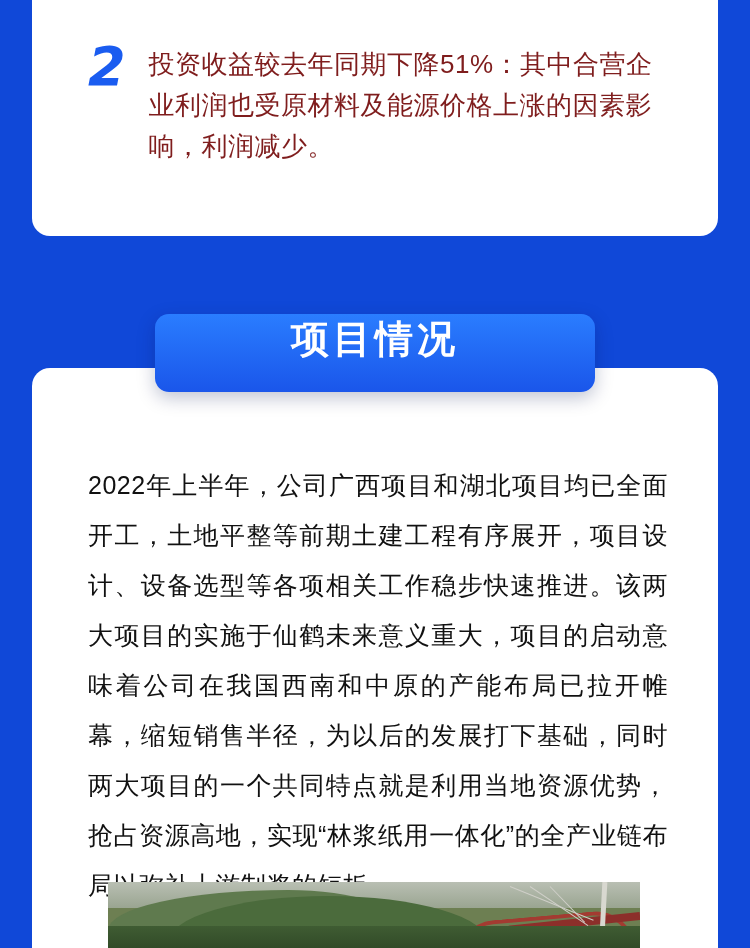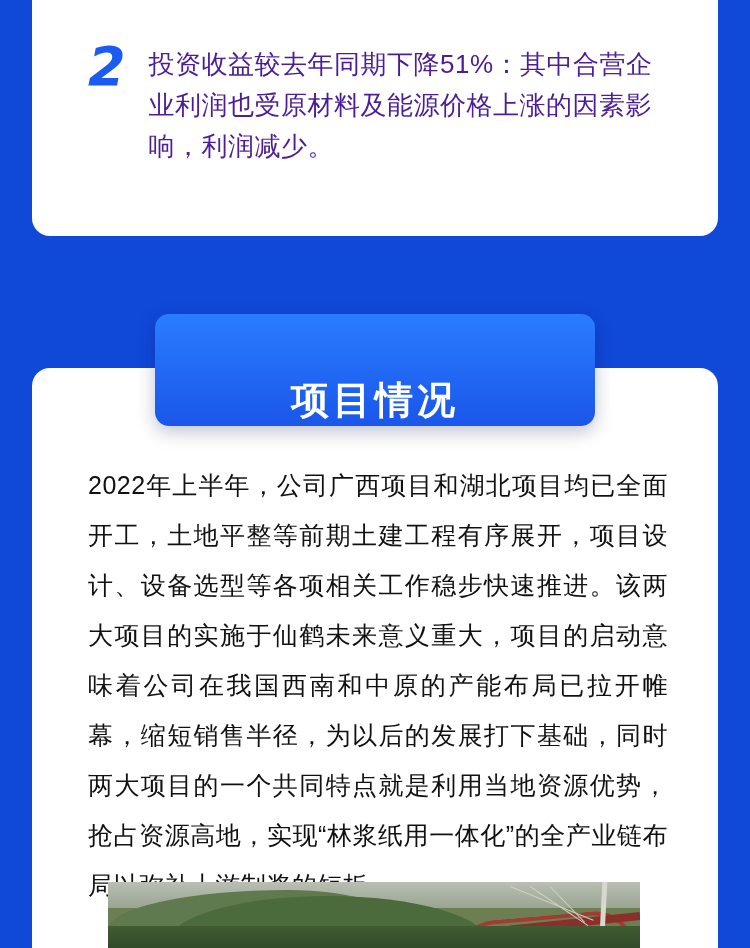--- a/index.html
+++ b/index.html
@@ -41,38 +41,38 @@
     font-size: 54px;
     line-height: 46px;
     color: #1a5cf0;
     margin-right: 24px;
     flex: 0 0 auto;
     letter-spacing: -1px;
   }
   .point-text {
     font-size: 26px;
     line-height: 41px;
-    color: #4c1d95;
+    color: #7f1d1d;
     letter-spacing: 0.5px;
     flex: 1 1 auto;
     font-weight: 500;
   }
 
   
   .section-pill {
     position: absolute;
     left: 155px;
     top: 314px;
     width: 440px;
-    height: 112px;
+    height: 78px;
     border-radius: 14px;
     background: linear-gradient(180deg, #2a7dff 0%, #1a56ea 100%);
     box-shadow: 0 6px 18px rgba(0, 20, 80, 0.25);
     display: flex;
-    align-items: flex-end;
+    align-items: flex-start;
     justify-content: center;
     z-index: 3;
   }
   .section-pill-text {
     color: #ffffff;
     font-size: 38px;
     font-weight: bold;
     letter-spacing: 4px;
   }
 

